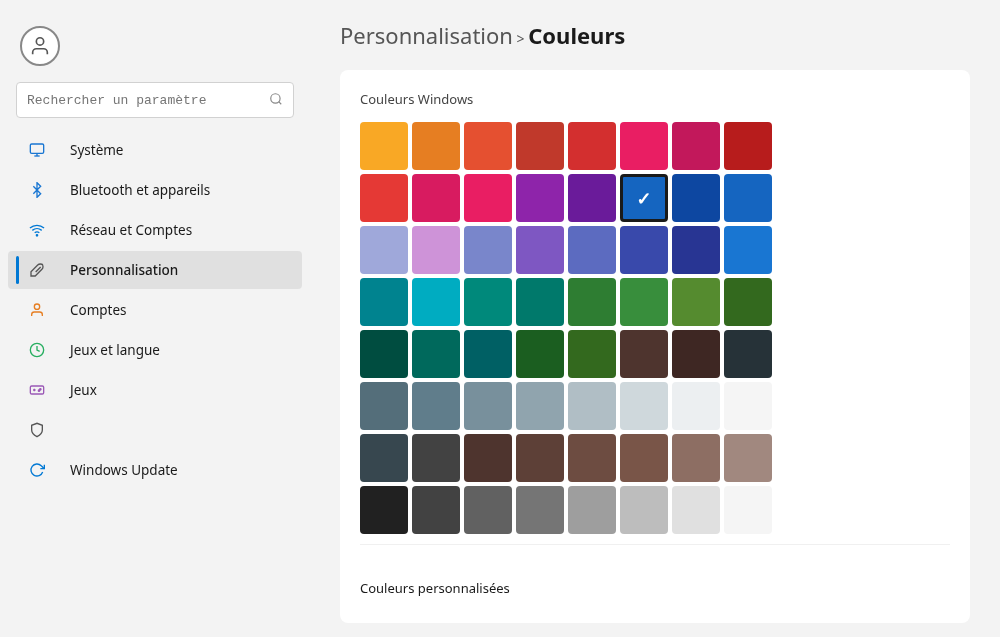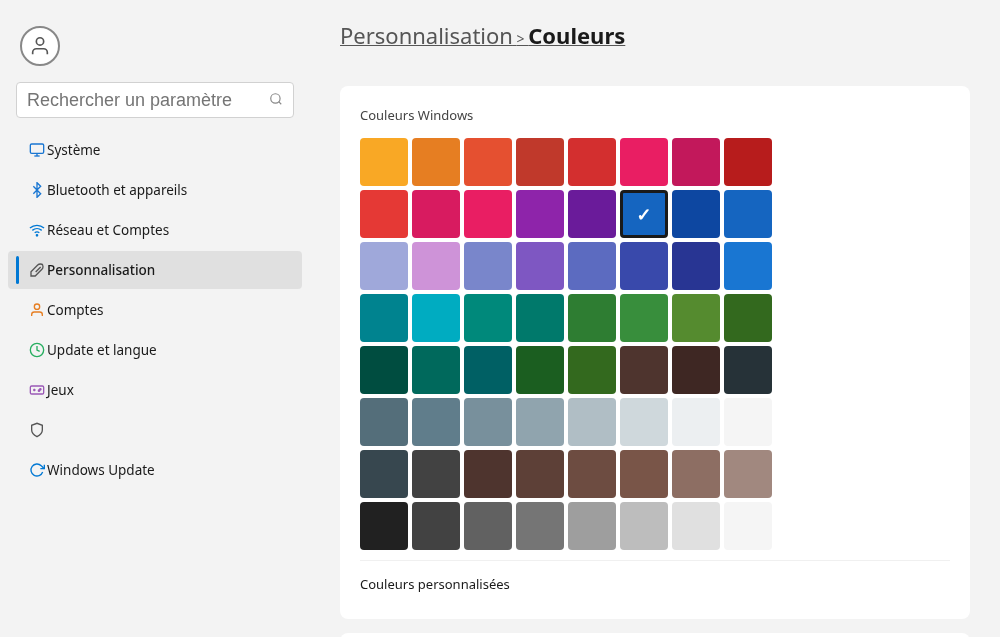--- a/index.html
+++ b/index.html
@@ -48,38 +48,39 @@
       background: #fff;
       border: 1px solid #d1d1d1;
       border-radius: 4px;
       padding: 6px 10px;
     }
 
     .search-box input {
       border: none;
       outline: none;
       background: transparent;
-      font-size: 18px;
+      font-size: 13px;
       color: #888;
       flex: 1;
+      font-family: Liberation Mono, monospace;
     }
 
     .search-icon-svg {
       color: #666;
       margin-left: 4px;
     }
 
     .nav-item {
       display: flex;
       align-items: center;
       padding: 10px 20px;
       cursor: pointer;
       border-radius: 4px;
       margin: 1px 8px;
-      gap: 1px;
+      gap: 24px;
       font-size: 13.5px;
       color: #1a1a1a;
     }
 
     .nav-item.active {
       background: #e0e0e0;
       font-weight: 500;
     }
 
     .nav-item.active::before {
@@ -110,22 +111,21 @@
       flex: 1;
       background: #f3f3f3;
       padding: 20px 30px;
       overflow-y: auto;
       height: 637px;
     }
 
     .breadcrumb {
       font-size: 14px;
       color: #555;
-      margin-bottom: 36px;
-      text-decoration: underline;
+      margin-bottom: 20px;
     }
 
     .breadcrumb .current {
       font-weight: 700;
       color: #1a1a1a;
       font-size: 22px;
     }
 
     .breadcrumb .parent {
       font-size: 22px;
@@ -179,20 +179,21 @@
       align-items: center;
       justify-content: space-between;
       padding: 14px 0 6px 0;
       border-top: 1px solid #f0f0f0;
       margin-top: 10px;
     }
 
     .custom-colors-label {
       font-size: 13px;
       color: #1a1a1a;
+      margin-top: 20px;
     }
 
     .btn-afficher {
       background: #f3f3f3;
       border: 1px solid #d1d1d1;
       border-radius: 4px;
       padding: 6px 14px;
       font-size: 13px;
       cursor: pointer;
       color: #1a1a1a;
@@ -274,21 +275,21 @@
     <span>Comptes</span>
   </div>
 
   <div class="nav-item">
     <span class="nav-icon">
       <svg width="16" height="16" viewBox="0 0 24 24" fill="none" stroke="#27ae60" stroke-width="2">
         <circle cx="12" cy="12" r="10"></circle>
           <polyline points="12 6 12 12 16 14"></polyline>
       </svg>
     </span>
-    <span>Update et langue</span>
+    <span>Jeux et langue</span>
   </div>
 
   <div class="nav-item">
     <span class="nav-icon">
       <svg width="16" height="16" viewBox="0 0 24 24" fill="none" stroke="#9b59b6" stroke-width="2">
         <rect x="2" y="6" width="20" height="12" rx="2"></rect>
           <path d="M6 12h4"></path>
           <path d="M8 10v4"></path>
           <circle cx="17" cy="11" r="1" fill="#9b59b6"></circle>
           <circle cx="15" cy="13" r="1" fill="#9b59b6"></circle>

